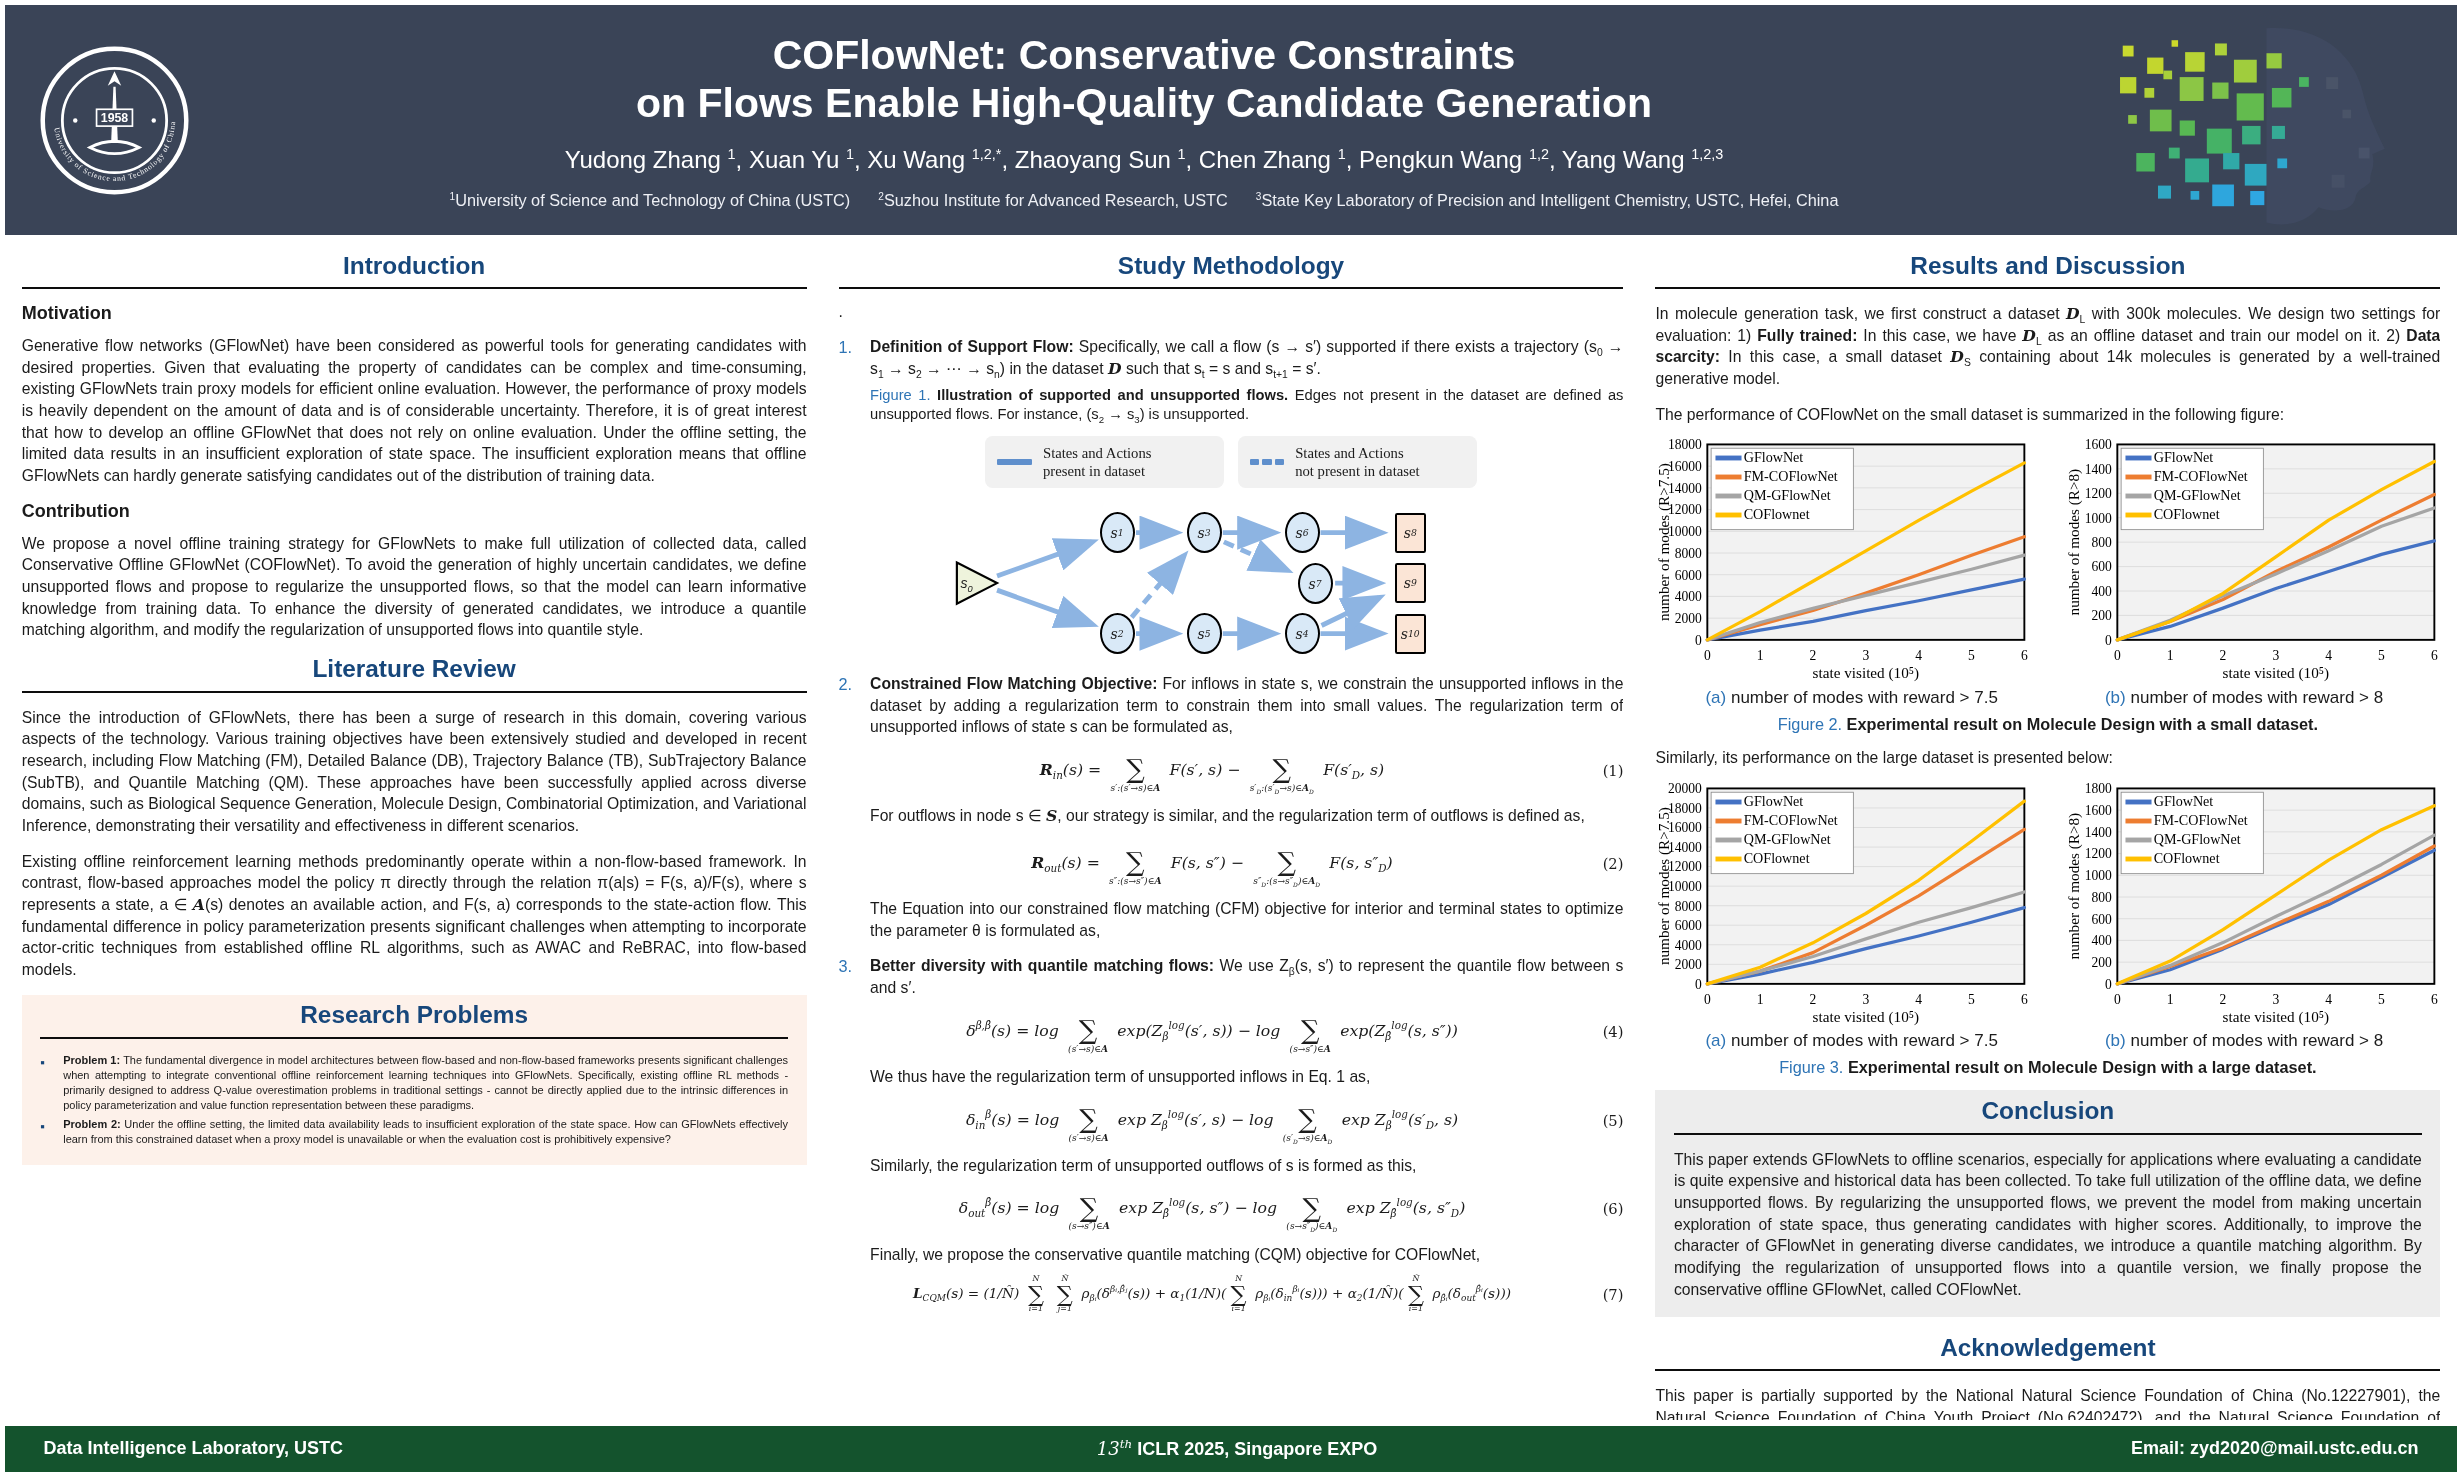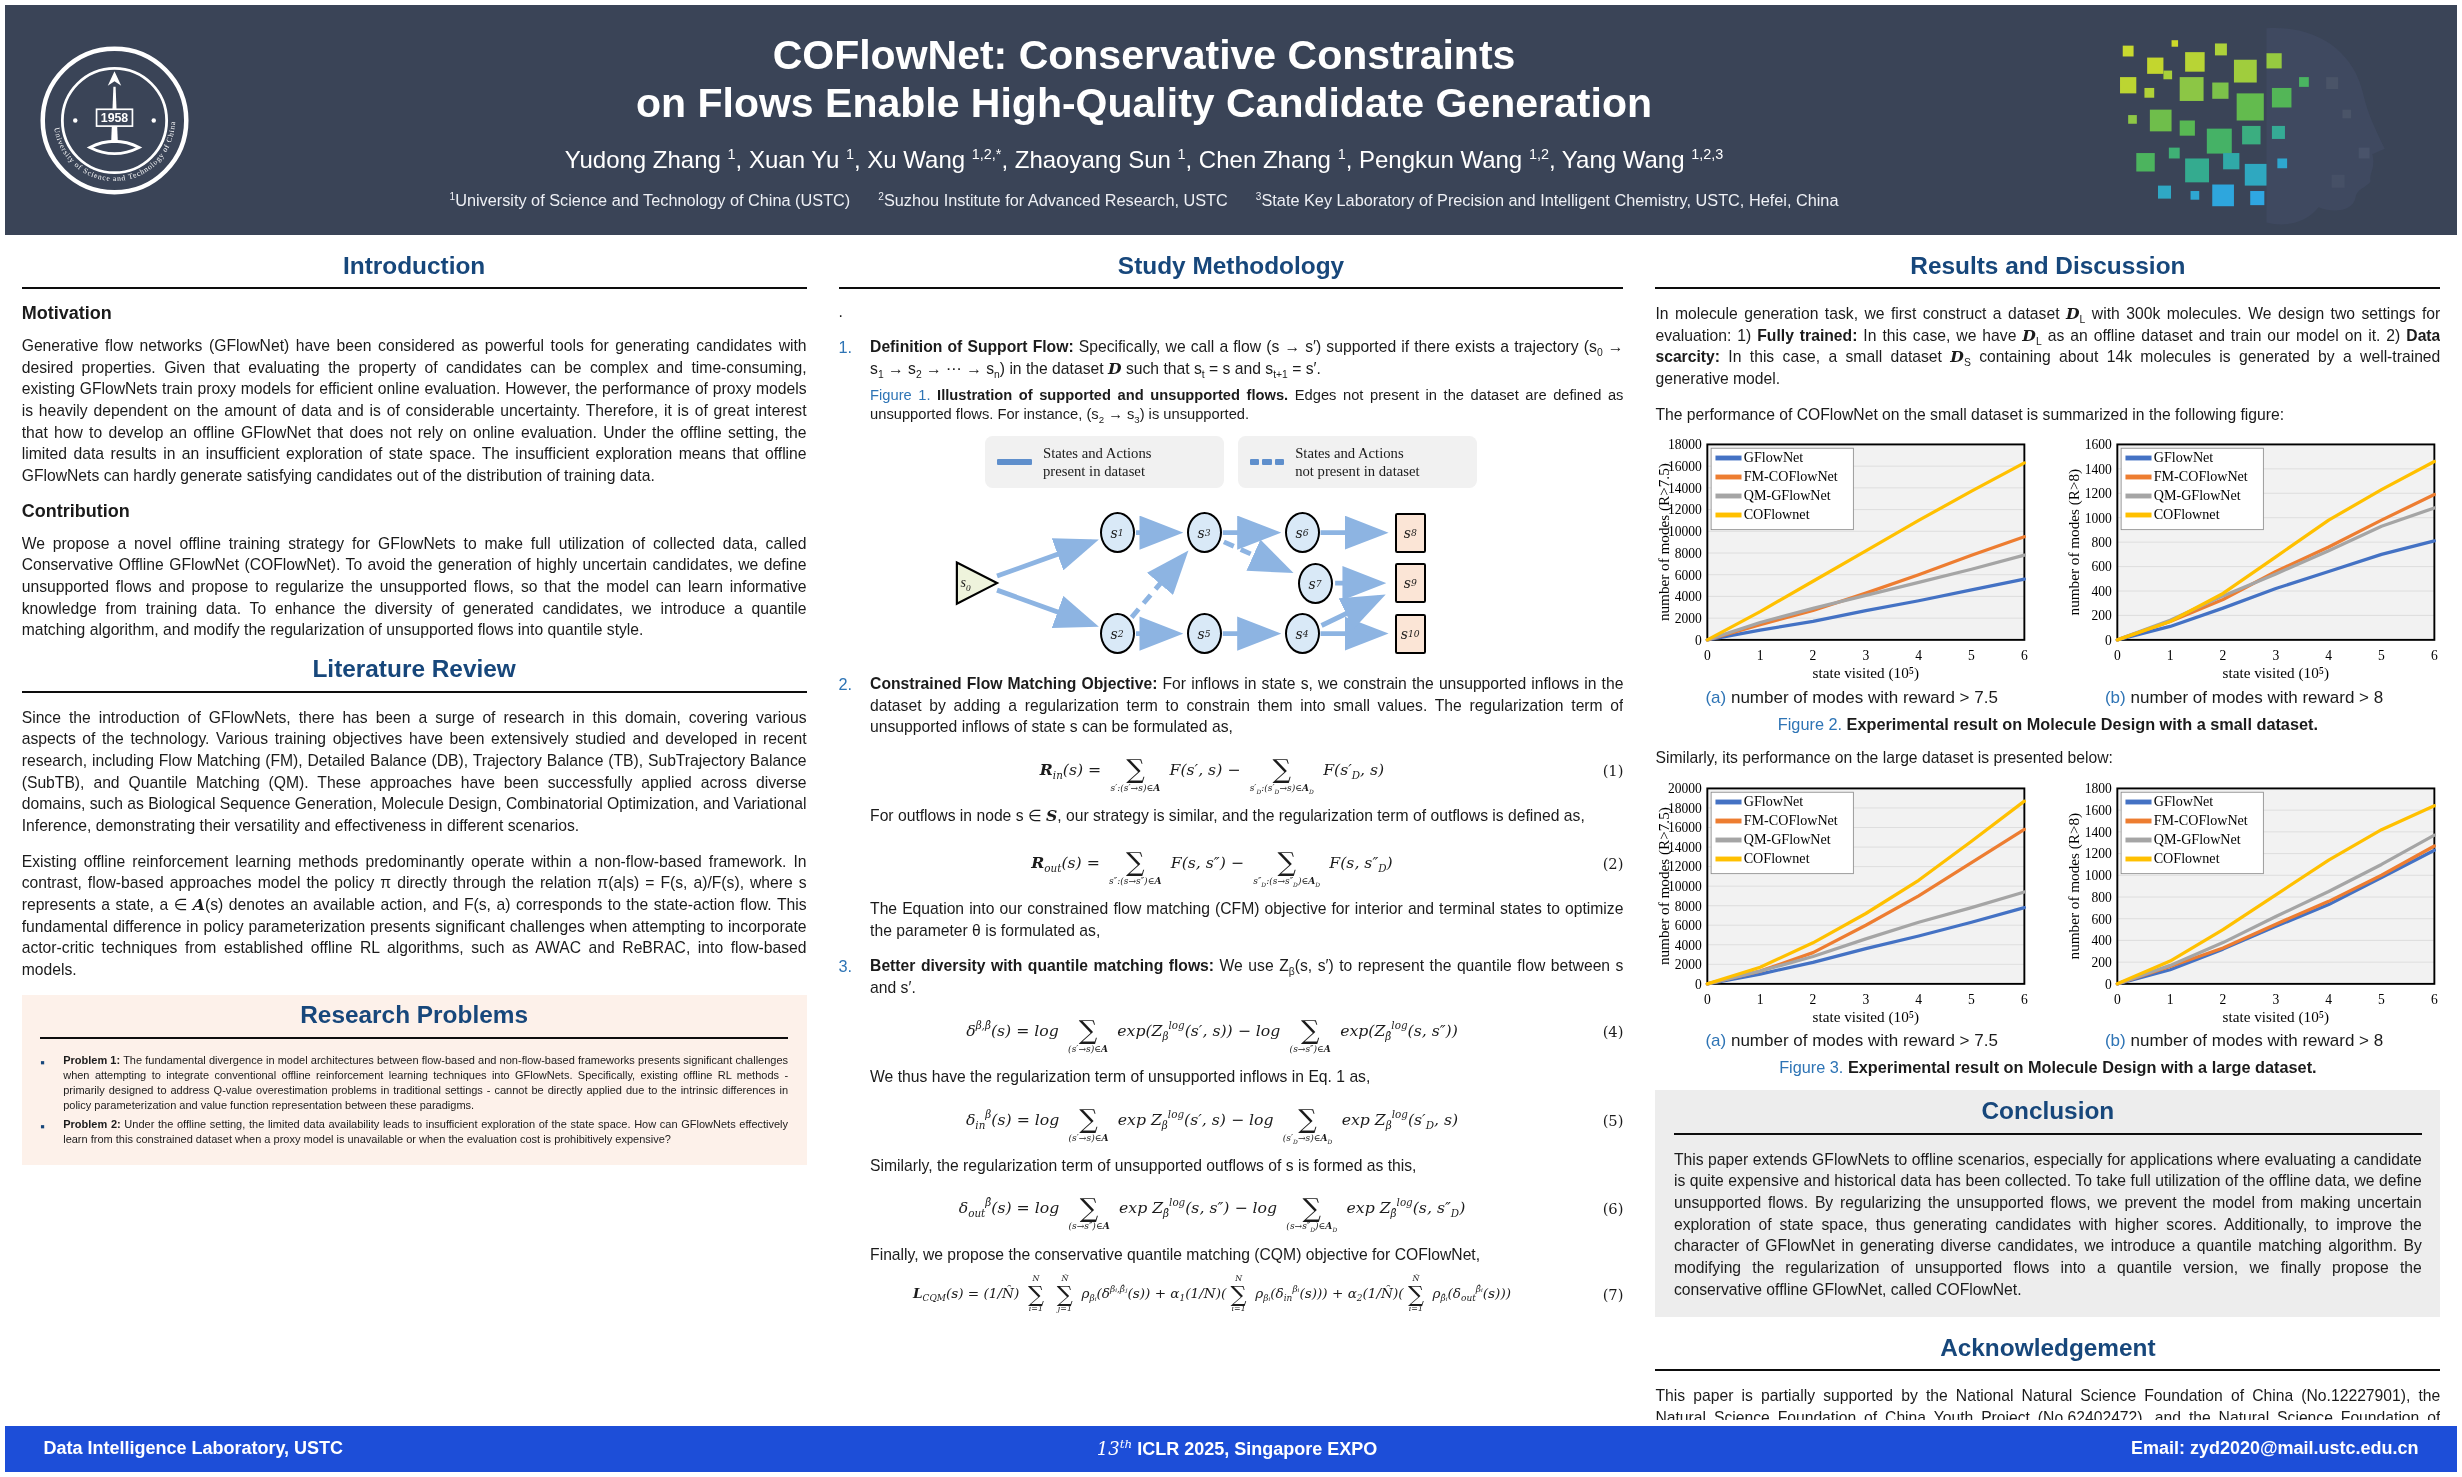--- a/index.html
+++ b/index.html
@@ -62,35 +62,35 @@
   .leg-sample{flex:none;display:flex;gap:3.3px;}
   .leg-bar{width:35px;height:6px;background:#5f8fcc;border-radius:1.1px;}
   .leg-dash{width:9.2px;height:6px;background:#5f8fcc;border-radius:1.1px;}
   .leg-text{font-family:"Liberation Serif",serif;font-size:14.7px;line-height:1.25;}
   .graph{position:relative;width:597px;height:169px;margin:0 auto 4.3px;}
   .graph svg.edges{position:absolute;inset:0;}
   .gnode{position:absolute;width:35px;height:41px;border:2.2px solid #000;border-radius:50%;
     background:#d9e9f7;display:flex;align-items:center;justify-content:center;box-sizing:border-box;
     font-family:"DejaVu Serif",serif;font-style:italic;font-size:14px;}
   .gterm{border-radius:2.2px;background:#fbe5d6;width:31.5px;height:40px;}
-  .gstart-label{position:absolute;font-family:Liberation Serif, serif;font-style:italic;font-size:14px;}
+  .gstart-label{position:absolute;font-family:Liberation Sans, sans-serif;font-style:italic;font-size:14px;}
 
   
   .chart-row{display:flex;justify-content:space-between;}
   svg.chart{width:375px;height:247px;}
   svg .tick{font:25px "Liberation Serif",serif;fill:#000;}
   svg .leg{font:26px "Liberation Serif",serif;fill:#000;}
   svg .axlabel{font:28px "Liberation Serif",serif;fill:#000;}
   .cap-row{display:flex;margin:1.1px 0 5.4px;}
   .cap-half{flex:1;text-align:center;font-size:17px;}
   .capletter{color:#2e74b5;}
   .figcenter{text-align:center;font-size:16.3px;margin:7.6px 0 13px;}
 
   
-  .footer{background:#1d4ed8;color:#fff;height:46px;flex:none;display:flex;align-items:center;
+  .footer{background:#14532d;color:#fff;height:46px;flex:none;display:flex;align-items:center;
     justify-content:space-between;padding:0 38px;box-sizing:border-box;font-size:18px;font-weight:bold;}
   .footer .mid i{font-family:"DejaVu Serif",serif;font-weight:normal;}
 </style>
 </head>
 <body>
 
 <div class="page">
 
   <div class="header">
     <div class="seal">

